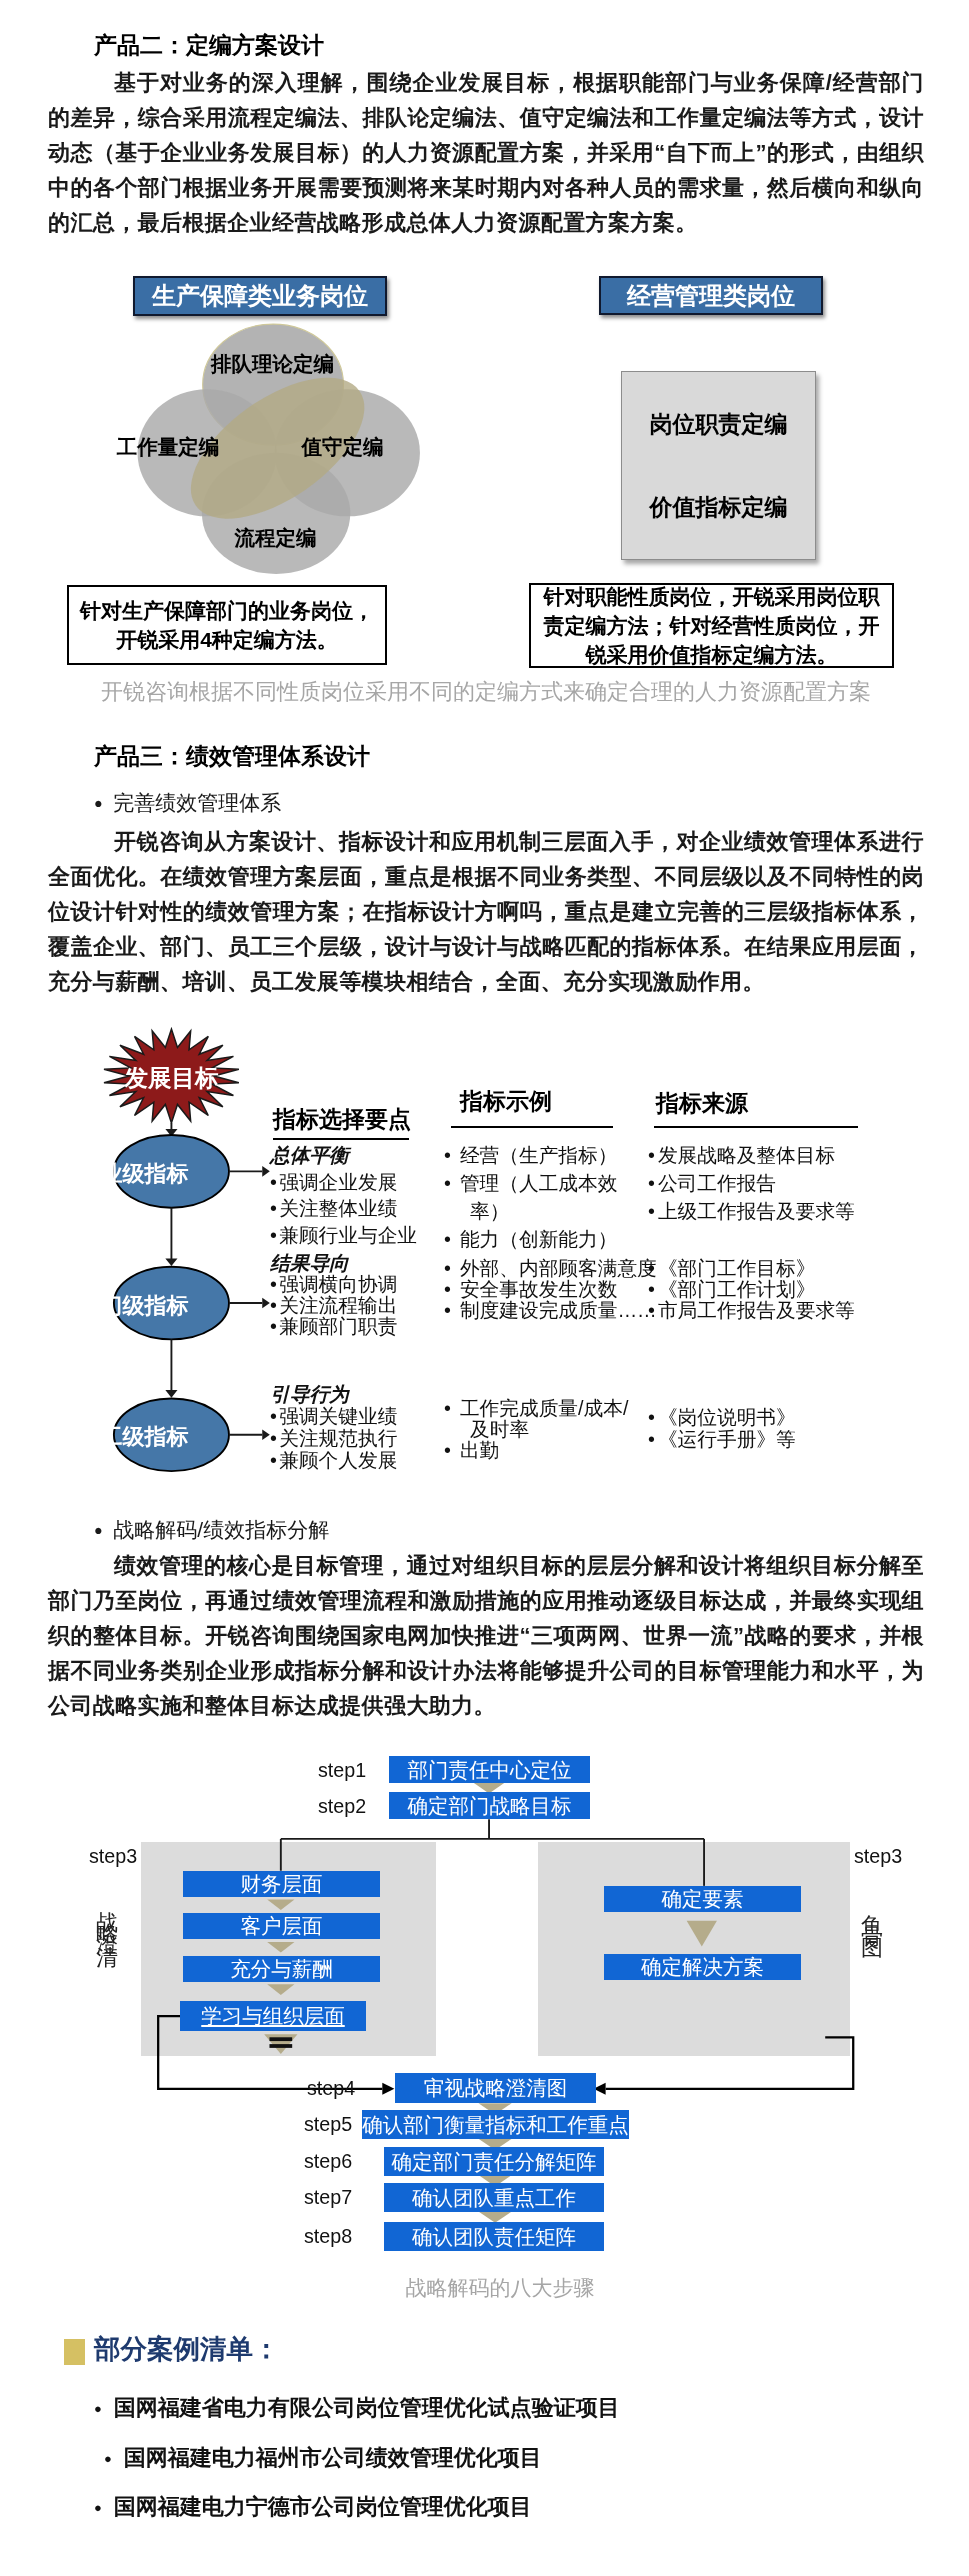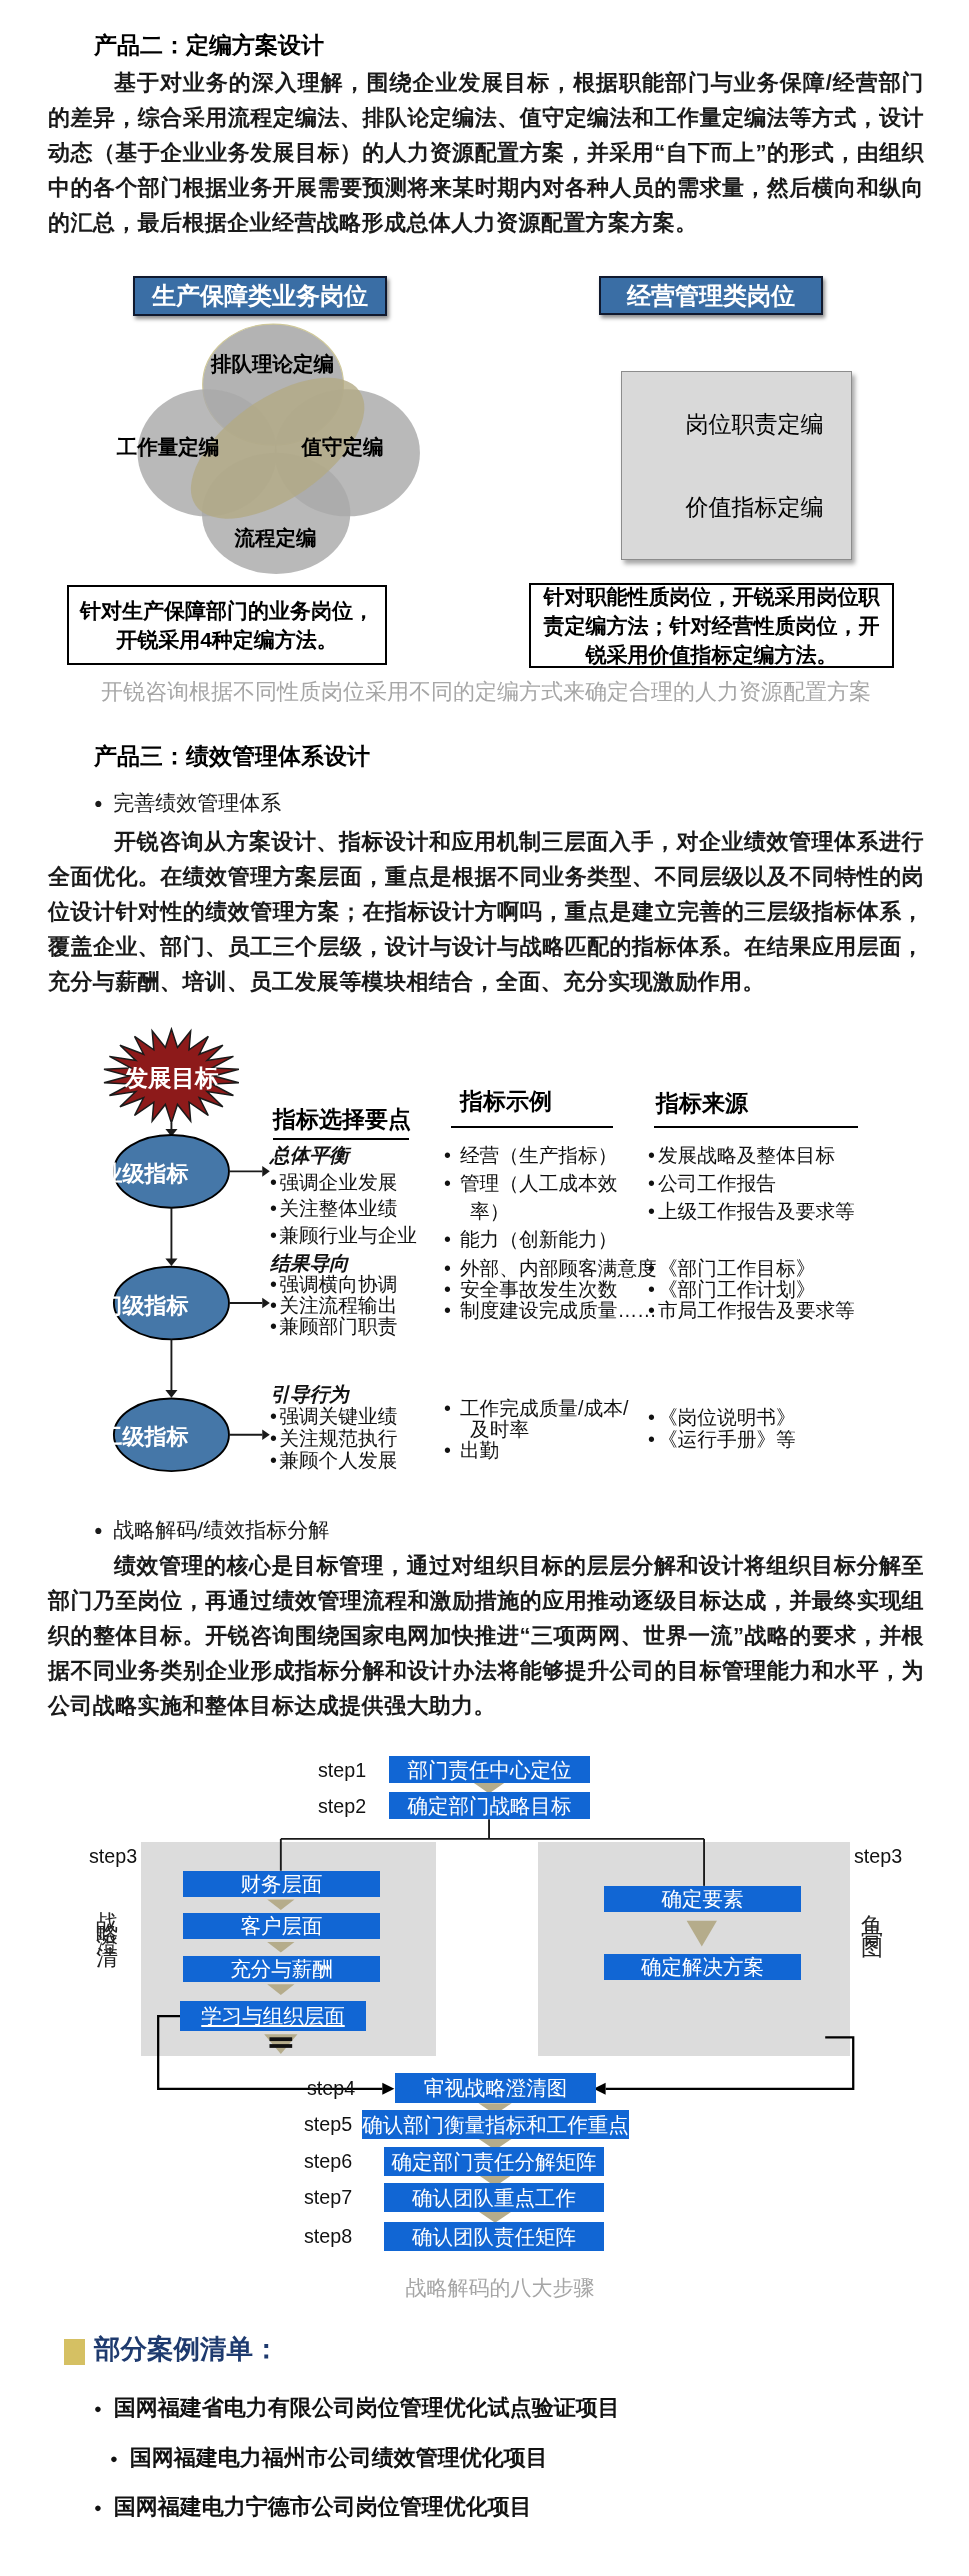--- a/index.html
+++ b/index.html
@@ -11,21 +11,21 @@
   .body-para{width:876px;font-size:22px;line-height:35px;color:#1a1a1a;
              text-align:justify;text-indent:66px;letter-spacing:0.4px;font-weight:bold;}
   .bullet-line{font-size:21px;color:#1a1a1a;display:flex;align-items:center;}
   .bullet-line::before{content:"●";font-size:14.4px;margin-right:10.6px;}
   
   .hdr-box{background:#3a6ea5;border:2.3px solid #10192e;box-shadow:2.3px 3px 3.8px rgba(0,0,0,.45);
            color:#fff;font-size:24px;font-weight:bold;display:flex;align-items:center;justify-content:center;}
   .venn-label{font-size:20.5px;font-weight:bold;color:#000;text-align:center;}
   .mgmt-box{background:#d9d9d9;border:1.5px solid #8c8c8c;box-shadow:3px 3.8px 4.5px rgba(0,0,0,.35);
             display:flex;flex-direction:column;justify-content:center;align-items:center;gap:52px;
-            font-size:23px;font-weight:normal;color:#000;padding-left:36px;}
+            font-size:23px;font-weight:bold;color:#000;}
   .note-box{border:2.3px solid #000;background:#fff;display:flex;align-items:center;justify-content:center;
             font-size:21px;font-weight:bold;color:#000;text-align:center;line-height:29px;padding:4.5px 10.6px;box-sizing:border-box;}
   .gray-caption{color:#a6a6a6;font-size:22px;text-align:center;}
   
   .col-hdr{font-size:23px;font-weight:bold;color:#000;}
   .hdr-rule{height:2.3px;background:#000;}
   .ellipse-label{color:#fff;font-size:22px;font-weight:bold;text-align:center;}
   .star-label{color:#fff;font-size:23.5px;font-weight:bold;text-align:center;}
   .cell ul{list-style:none;margin:0;padding:0;}
   .cell{font-size:19.7px;color:#111;}
@@ -252,21 +252,21 @@
   <div class="abs step-label" style="left:304px;top:2225px;">step8</div>
   <div class="abs fc-box" style="left:384px;top:2222px;width:220px;height:29px;">确认团队责任矩阵</div>
 
   <div class="abs gray-caption" style="left:197px;top:2274px;width:606px;font-size:21px;">战略解码的八大步骤</div>
 
   <div class="abs case-square" style="left:64px;top:2339px;width:20.5px;height:26px;"></div>
   <div class="abs case-heading" style="left:94px;top:2331px;">部分案例清单：</div>
   <div class="abs case-item" style="left:94px;top:2393px;">
     <span>国网福建省电力有限公司岗位管理优化试点验证项目</span>
   </div>
-  <div class="abs case-item" style="left:110px;top:2443px;">
+  <div class="abs case-item" style="left:104px;top:2443px;">
     <span>国网福建电力福州市公司绩效管理优化项目</span>
   </div>
   <div class="abs case-item" style="left:94px;top:2492px;">
     <span>国网福建电力宁德市公司岗位管理优化项目</span>
   </div>
 
 </div>
 
 
 </body></html>

